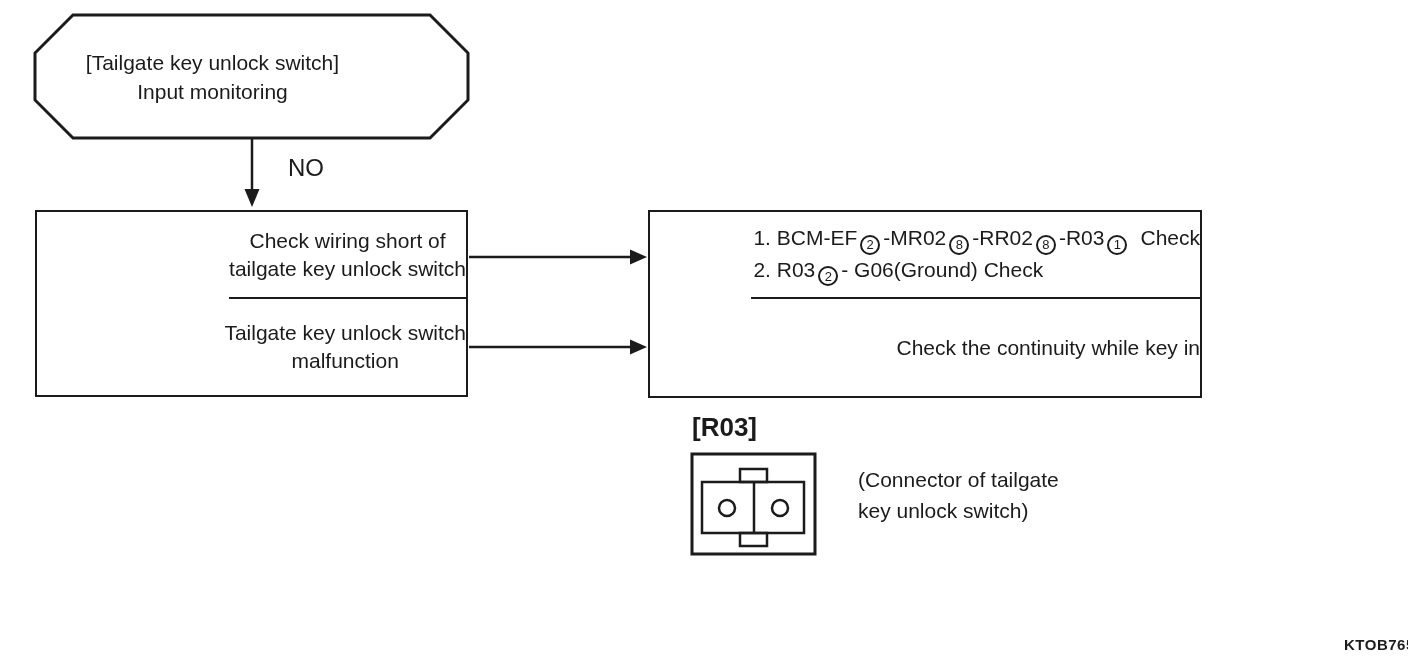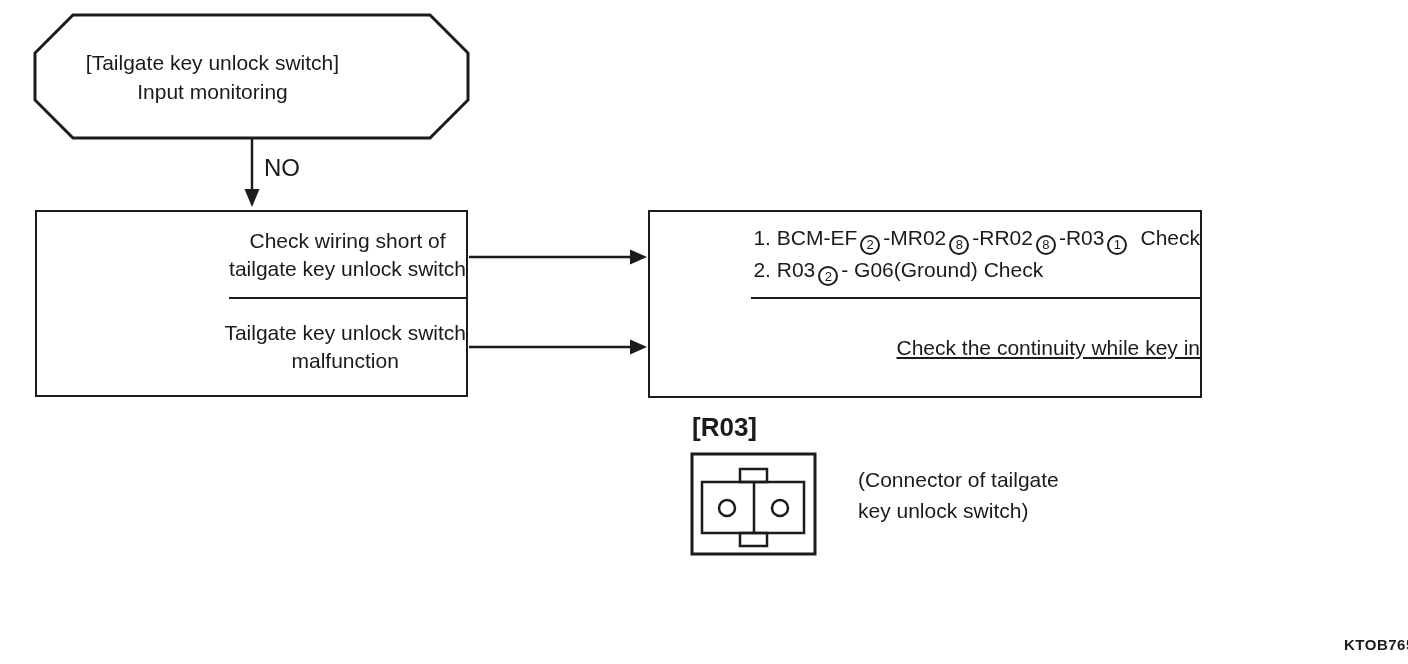--- a/index.html
+++ b/index.html
@@ -21,36 +21,36 @@
   .fl{fill:var(--ink);stroke:none;}
 
   .txt{position:absolute;font-size:21px;line-height:28px;}
 
   .start-text{
     left:35px;top:15px;width:433px;height:123px;
     display:flex;flex-direction:column;justify-content:center;align-items:center;
     text-align:center;line-height:29px;
     padding-right:78px;box-sizing:border-box;
   }
-  .no-label{left:264px;top:155px;font-size:24px;line-height:26px;}
+  .no-label{left:288px;top:155px;font-size:24px;line-height:26px;}
 
   .box{
     position:absolute;border:2.5px solid var(--ink);box-sizing:border-box;
     display:flex;flex-direction:column;background:transparent;align-items:flex-end;
   }
   .cause-box{left:35px;top:210px;width:433px;height:187px;}
   .action-box{left:648px;top:210px;width:554px;height:188px;}
   .cell{
     display:flex;flex-direction:column;justify-content:center;align-items:center;
     text-align:center;font-size:21px;line-height:28px;flex:1 1 auto;
   }
   .cell-top{height:85px;flex:0 0 auto;border-bottom:2.5px solid var(--ink);}
   .left-align{align-items:flex-start;text-align:left;}
   .pad-list{padding-left:2px;line-height:29px;}
-  .pad-sentence{padding-left:8px;text-decoration:underline;}
+  .pad-sentence{padding-left:8px;}
   .pre-line span{white-space:pre;}
 
   .circ{
     display:inline-flex;align-items:center;justify-content:center;
     width:20px;height:20px;box-sizing:border-box;
     border:2px solid var(--ink);border-radius:50%;
     font-size:13px;line-height:1;margin:0 3px;
     vertical-align:-4px;
   }
   .gap{margin-left:10px;}

